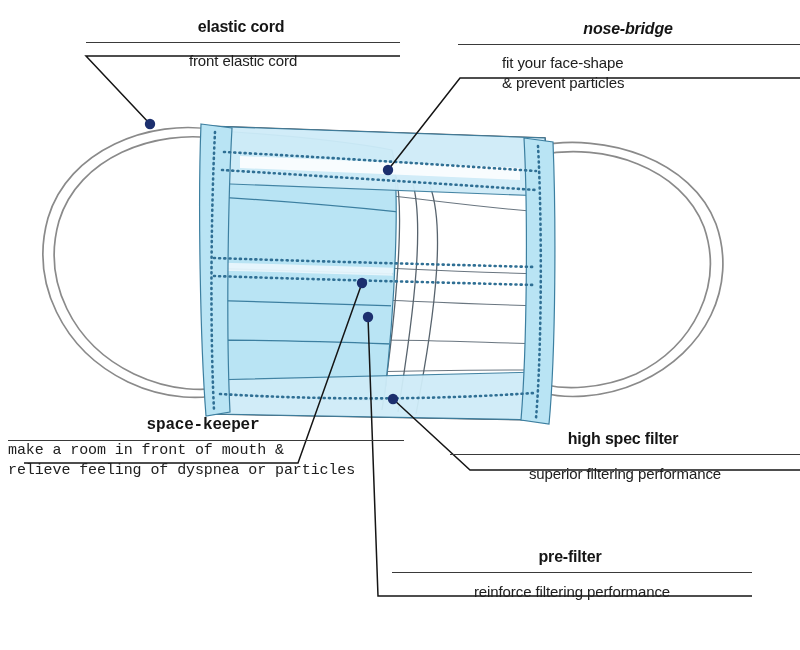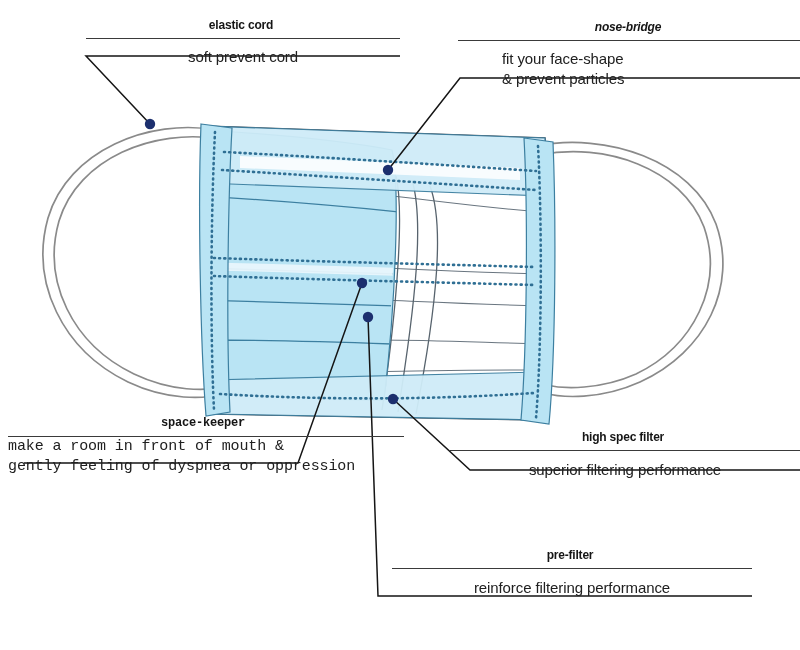--- a/index.html
+++ b/index.html
@@ -1,21 +1,21 @@
 <!DOCTYPE html>
 <html><head>
 <meta charset="utf-8">
 <style>
   html,body{margin:0;padding:0;background:#ffffff;}
   body{width:800px;height:650px;overflow:hidden;
        font-family:"Liberation Sans","DejaVu Sans",sans-serif;color:#111;}
   #stage{position:relative;width:800px;height:650px;}
   #art{position:absolute;left:0;top:0;width:800px;height:650px;}
   .callout{position:absolute;}
-  .c-title{font-weight:bold;font-size:12px;color:#151515;white-space:nowrap;
+  .c-title{font-weight:bold;font-size:16px;color:#151515;white-space:nowrap;
            letter-spacing:-0.2px;text-align:center;}
   .c-rule{height:0;border-top:1.6px solid #3a3a3a;}
   .c-desc{font-size:15px;color:#202020;white-space:nowrap;line-height:1.32;
           letter-spacing:-0.1px;}
   .c-desc.center{text-align:center;}
 
   
   #co-elastic{left:86px;top:18px;width:314px;}
   #co-elastic .c-title{width:310px;}
   #co-elastic .c-rule{width:314px;margin-top:6px;}
@@ -145,39 +145,39 @@
       <circle cx="362" cy="283" r="5.2"></circle>
       <circle cx="368" cy="317" r="5.2"></circle>
       <circle cx="393" cy="399" r="5.2"></circle>
     </g>
   </svg>
 
   <div class="callout" id="co-elastic">
     <div class="c-title">elastic cord</div>
     <div class="c-rule"></div>
     <div class="c-desc center">
-      <div>soft prevent cord</div>
+      <div>front elastic cord</div>
     </div>
   </div>
 
   <div class="callout" id="co-nose">
     <div class="c-title">nose-bridge</div>
     <div class="c-rule"></div>
     <div class="c-desc">
       <div>fit your face-shape</div>
       <div>&amp; prevent particles</div>
     </div>
   </div>
 
   <div class="callout" id="co-space">
     <div class="c-title">space-keeper</div>
     <div class="c-rule"></div>
     <div class="c-desc">
       <div>make a room in front of mouth &amp;</div>
-      <div>gently feeling of dyspnea or oppression</div>
+      <div>relieve feeling of dyspnea or particles</div>
     </div>
   </div>
 
   <div class="callout" id="co-pre">
     <div class="c-title">pre-filter</div>
     <div class="c-rule"></div>
     <div class="c-desc center">
       <div>reinforce filtering performance</div>
     </div>
   </div>

